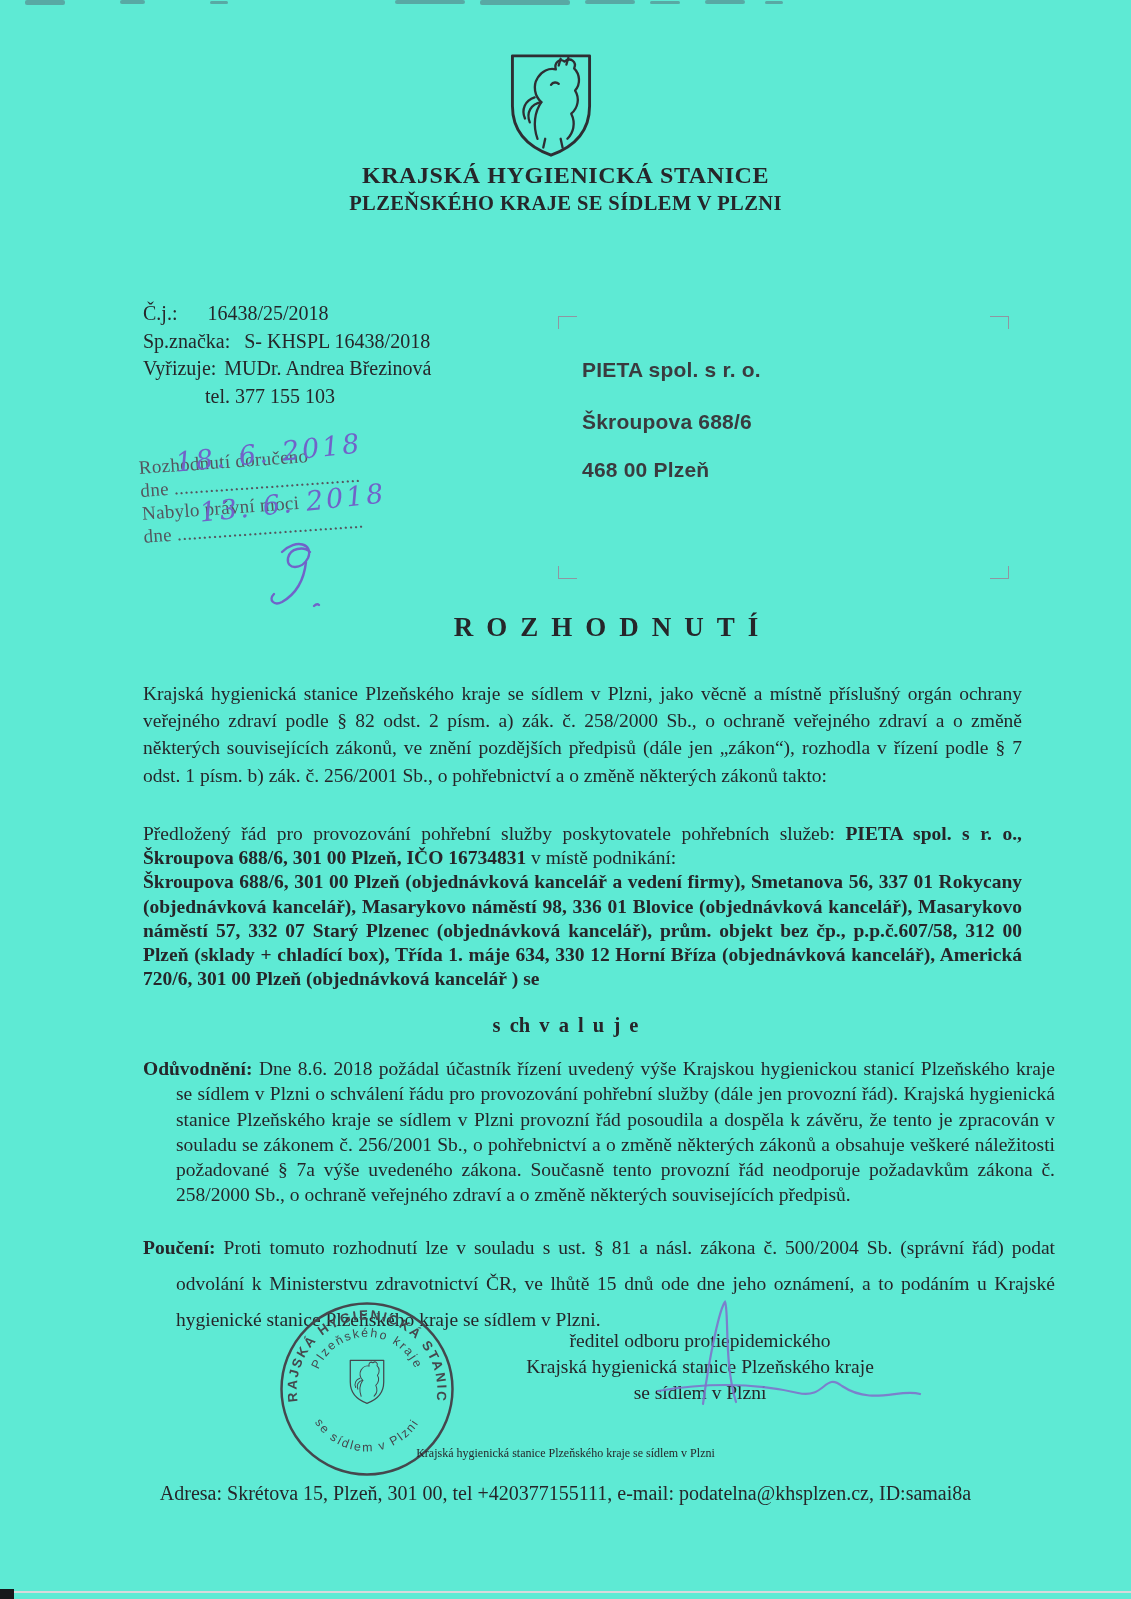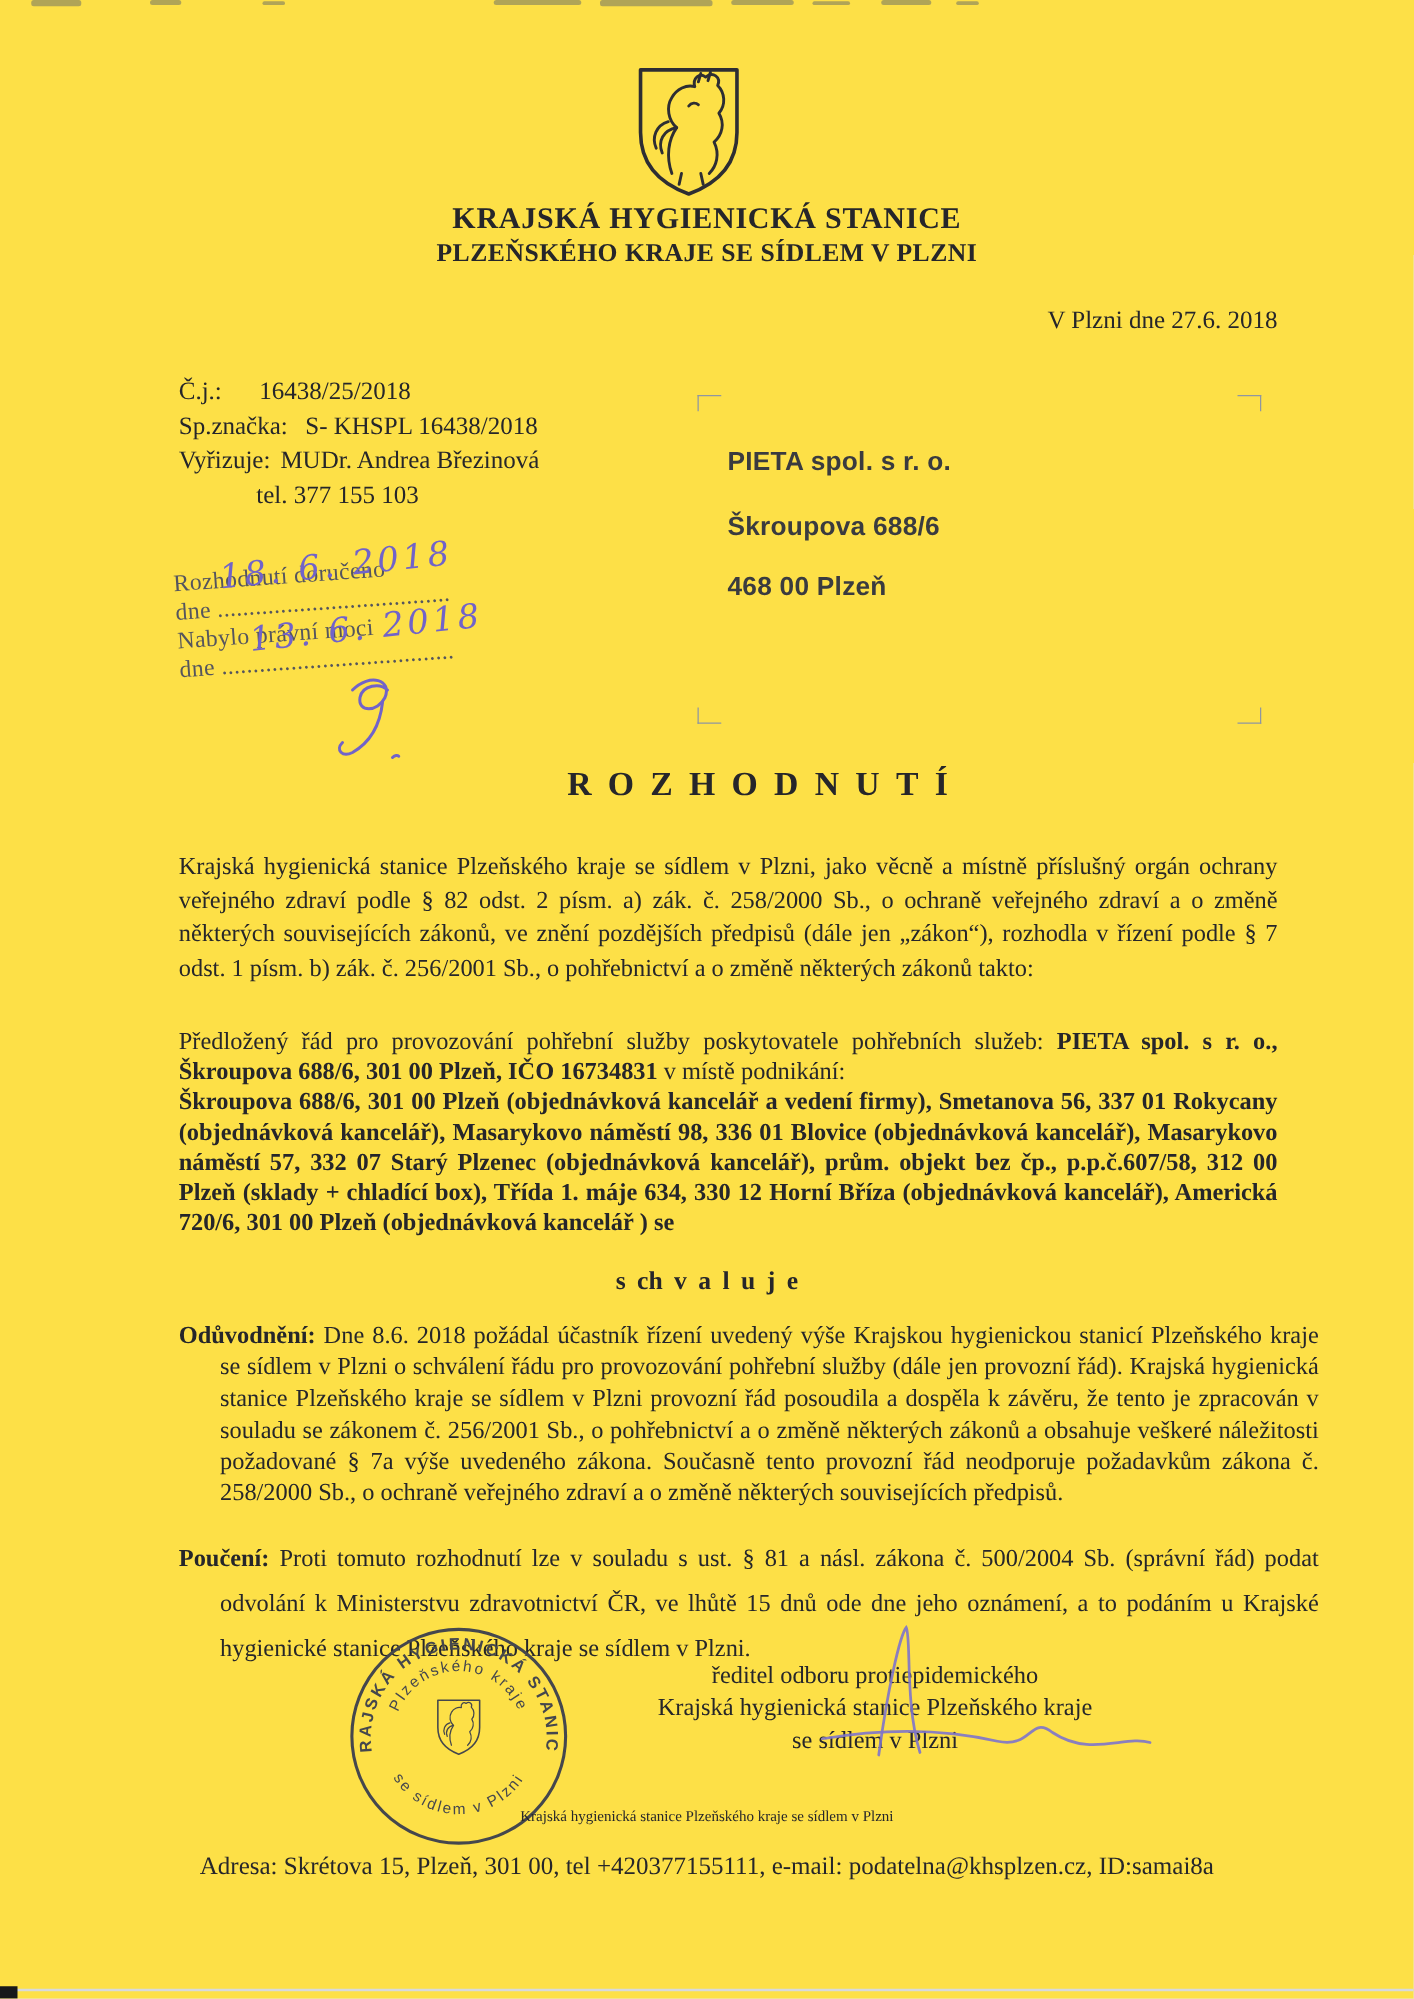--- a/index.html
+++ b/index.html
@@ -1,16 +1,16 @@
 <!DOCTYPE html>
 <html lang="cs"><head>
 <meta charset="utf-8">
 <style>
   html,body{margin:0;padding:0;background:#e8e8ea;}
-  .page{position:relative;width:1131px;height:1599px;background:#fde047;margin:0 auto;
+  .page{position:relative;width:1131px;height:1599px;background:#5eead4;margin:0 auto;
         font-family:"Liberation Serif", serif;color:#26262a;overflow:hidden;}
   .abs{position:absolute;}
   .center{left:0;width:1131px;text-align:center;}
   
   .edge-dash{position:absolute;background:#515a6b;opacity:.45;border-radius:2px;}
   .bottom-line{position:absolute;left:0;top:1591px;width:1131px;height:2px;background:#d8d9db;}
   .bottom-blob{position:absolute;left:0;top:1589px;width:14px;height:10px;background:#17181a;}
   
   .coa{left:500px;top:52px;width:102px;height:108px;}
   .coa path{fill:none;stroke:#2e2e33;stroke-width:2.4;stroke-linecap:round;stroke-linejoin:round;}
@@ -87,21 +87,20 @@
   <svg class="abs coa" viewBox="0 0 100 112" aria-hidden="true">
     <path class="shield" d="M10 4 H90 V56 C90 84 72 99 50 107 C28 99 10 84 10 56 Z"></path>
     <path d="M36 90 C31 76 33 62 40 52 C33 46 31 35 36 27 C40 20 48 16 55 18 C53 11 59 6 64 10 C70 5 77 10 74 17 C80 23 81 33 75 40 C80 48 78 58 71 64 C76 74 73 84 67 90"></path>
     <path d="M40 52 C29 54 24 63 28 73 M33 47 C23 50 19 60 23 69"></path>
     <path d="M44 90 L42 99 M60 90 L62 99 M50 34 C52 31 56 31 58 33"></path>
     <path d="M58 14 L60 7 M66 13 L68 6"></path>
   </svg>
 
   <div class="abs center org1">KRAJSKÁ HYGIENICKÁ STANICE</div>
   <div class="abs center org2">PLZEŇSKÉHO KRAJE SE SÍDLEM V PLZNI</div>
-  <div class="abs dateline">V Plzni dne 27.6. 2018</div>
 
   <div class="abs refblock">
     <div><span>Č.j.:</span><span class="gap30"></span><span>16438/25/2018</span></div>
     <div><span>Sp.značka:</span><span class="gap14"></span><span>S- KHSPL 16438/2018</span></div>
     <div><span>Vyřizuje:</span><span class="gap8"></span><span>MUDr. Andrea Březinová</span></div>
     <div class="tel">tel. 377 155 103</div>
   </div>
 
   <div class="bracket b-tl"></div>
   <div class="bracket b-tr"></div>

